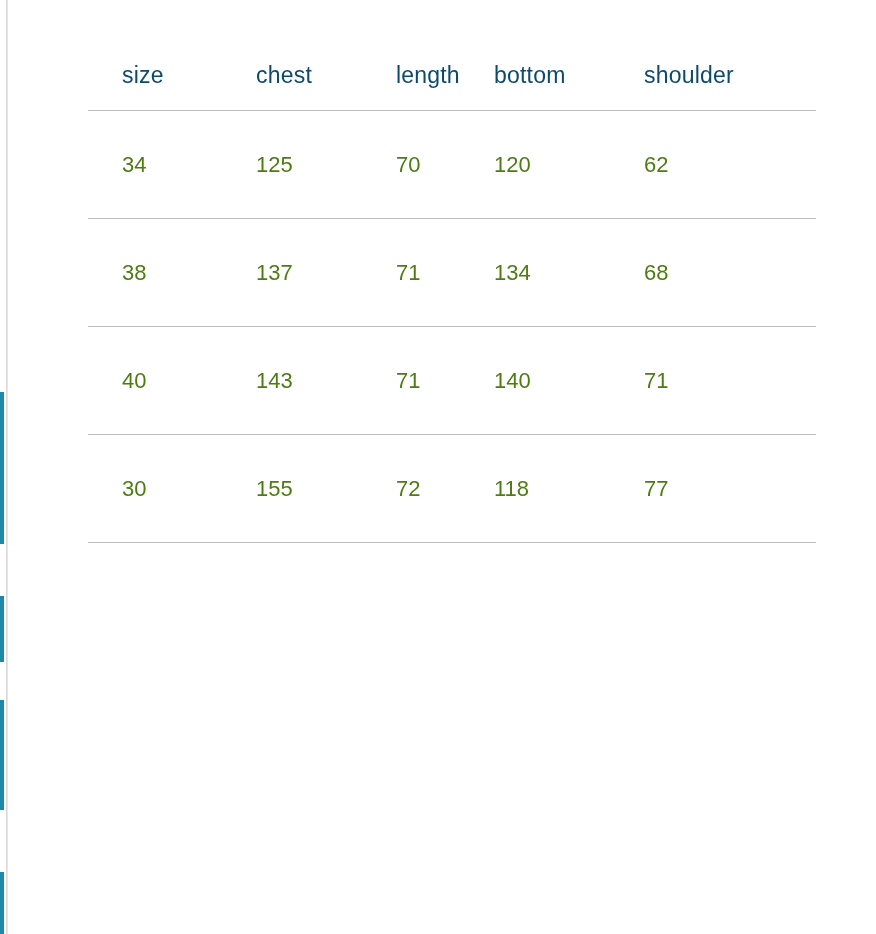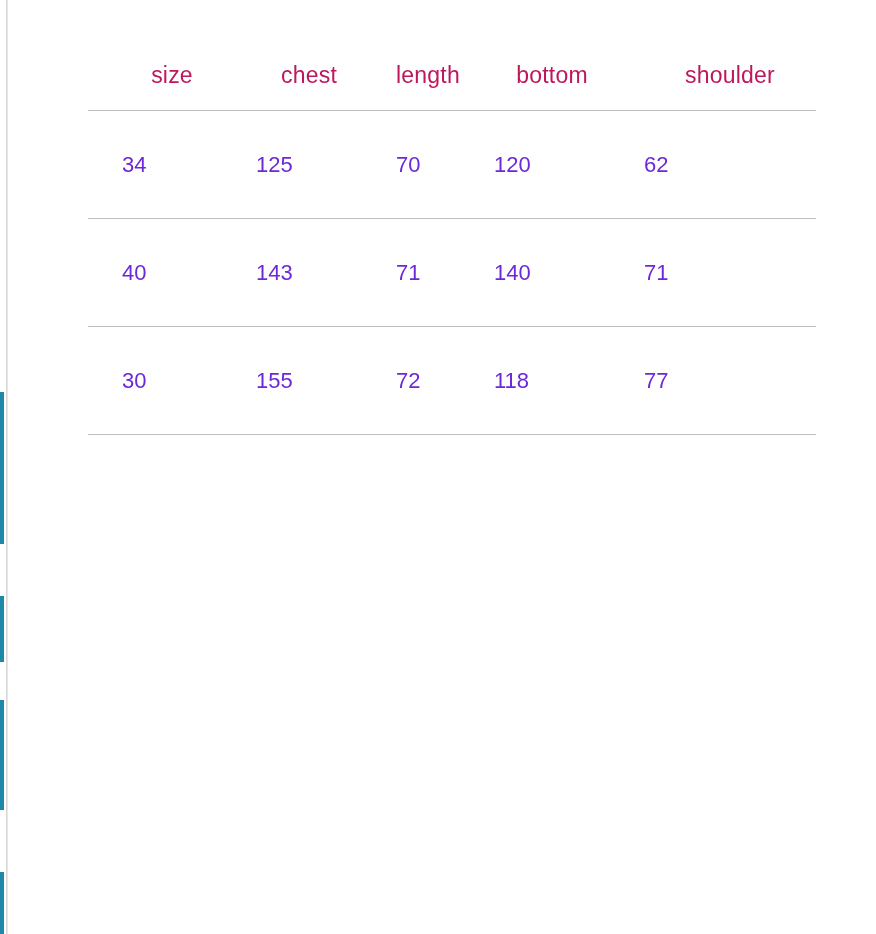--- a/index.html
+++ b/index.html
@@ -53,38 +53,37 @@
   table.size-table th,
   table.size-table td {
     text-align: left;
     padding: 0;
     font-weight: normal;
     vertical-align: middle;
   }
 
   table.size-table thead th {
     font-size: 23px;
-    color: #be185d;
+    color: #0c4a6e;
     height: 70px;
     padding-left: 34px;
     letter-spacing: 0.2px;
-    text-align: center;
   }
 
   table.size-table thead tr {
     border-bottom: 1px solid #bdbdbd;
   }
 
   table.size-table tbody tr {
     border-bottom: 1px solid #bdbdbd;
   }
 
   table.size-table tbody td {
     font-size: 22px;
-    color: #6d28d9;
+    color: #4d7c0f;
     height: 107px;
     padding-left: 34px;
   }
 
   
   col.c-size     { width: 134px; }
   col.c-chest    { width: 140px; }
   col.c-length   { width: 98px;  }
   col.c-bottom   { width: 150px; }
   col.c-shoulder { width: 206px; }
@@ -120,20 +119,27 @@
     </thead>
     <tbody>
       <tr>
         <td>34</td>
         <td>125</td>
         <td>70</td>
         <td>120</td>
         <td>62</td>
       </tr>
       <tr>
+        <td>38</td>
+        <td>137</td>
+        <td>71</td>
+        <td>134</td>
+        <td>68</td>
+      </tr>
+      <tr>
         <td>40</td>
         <td>143</td>
         <td>71</td>
         <td>140</td>
         <td>71</td>
       </tr>
       <tr>
         <td>30</td>
         <td>155</td>
         <td>72</td>

